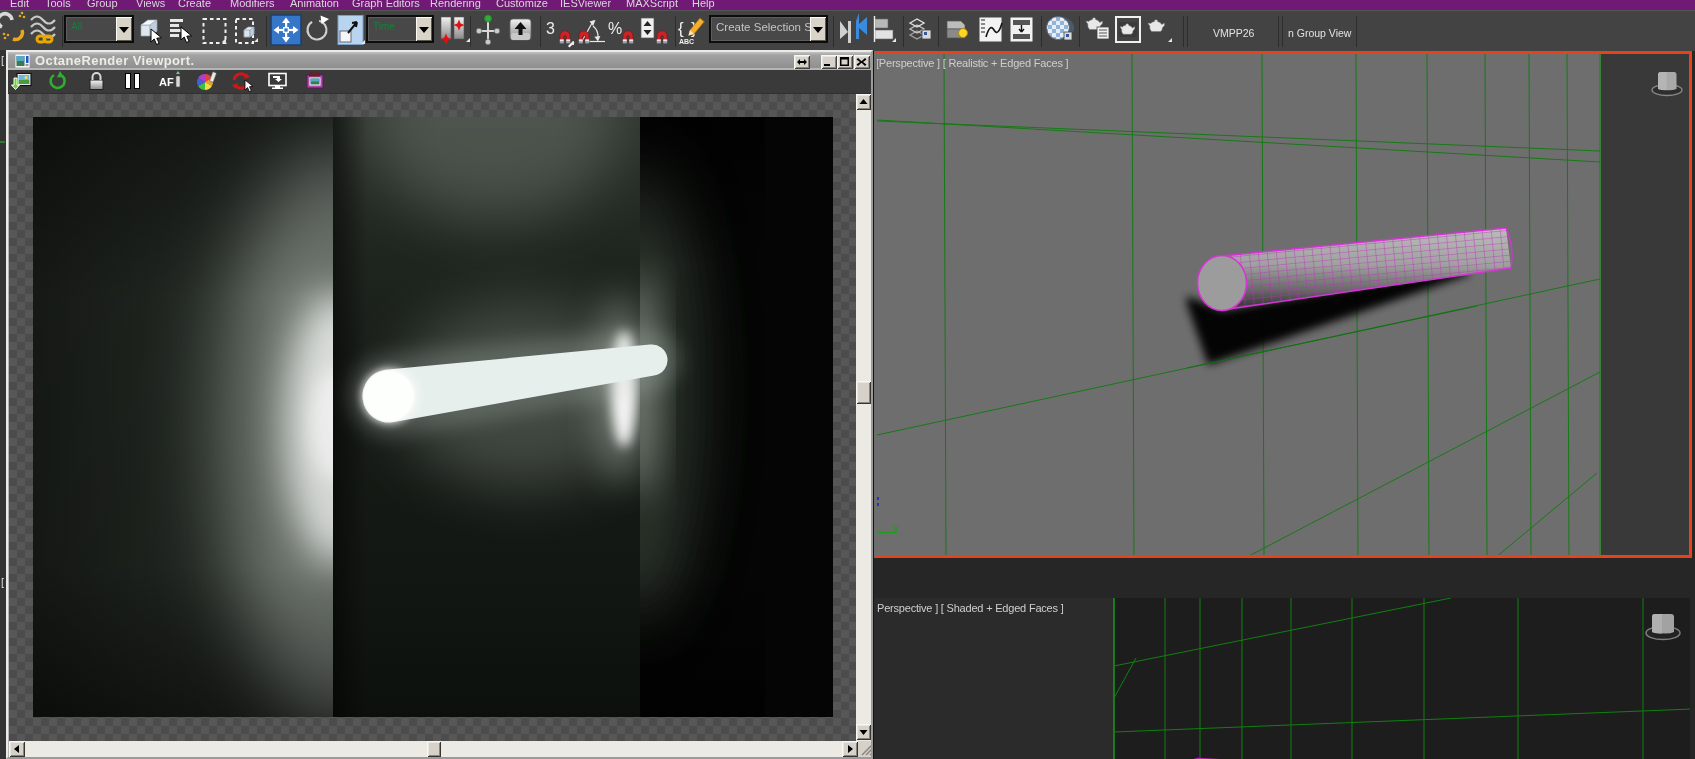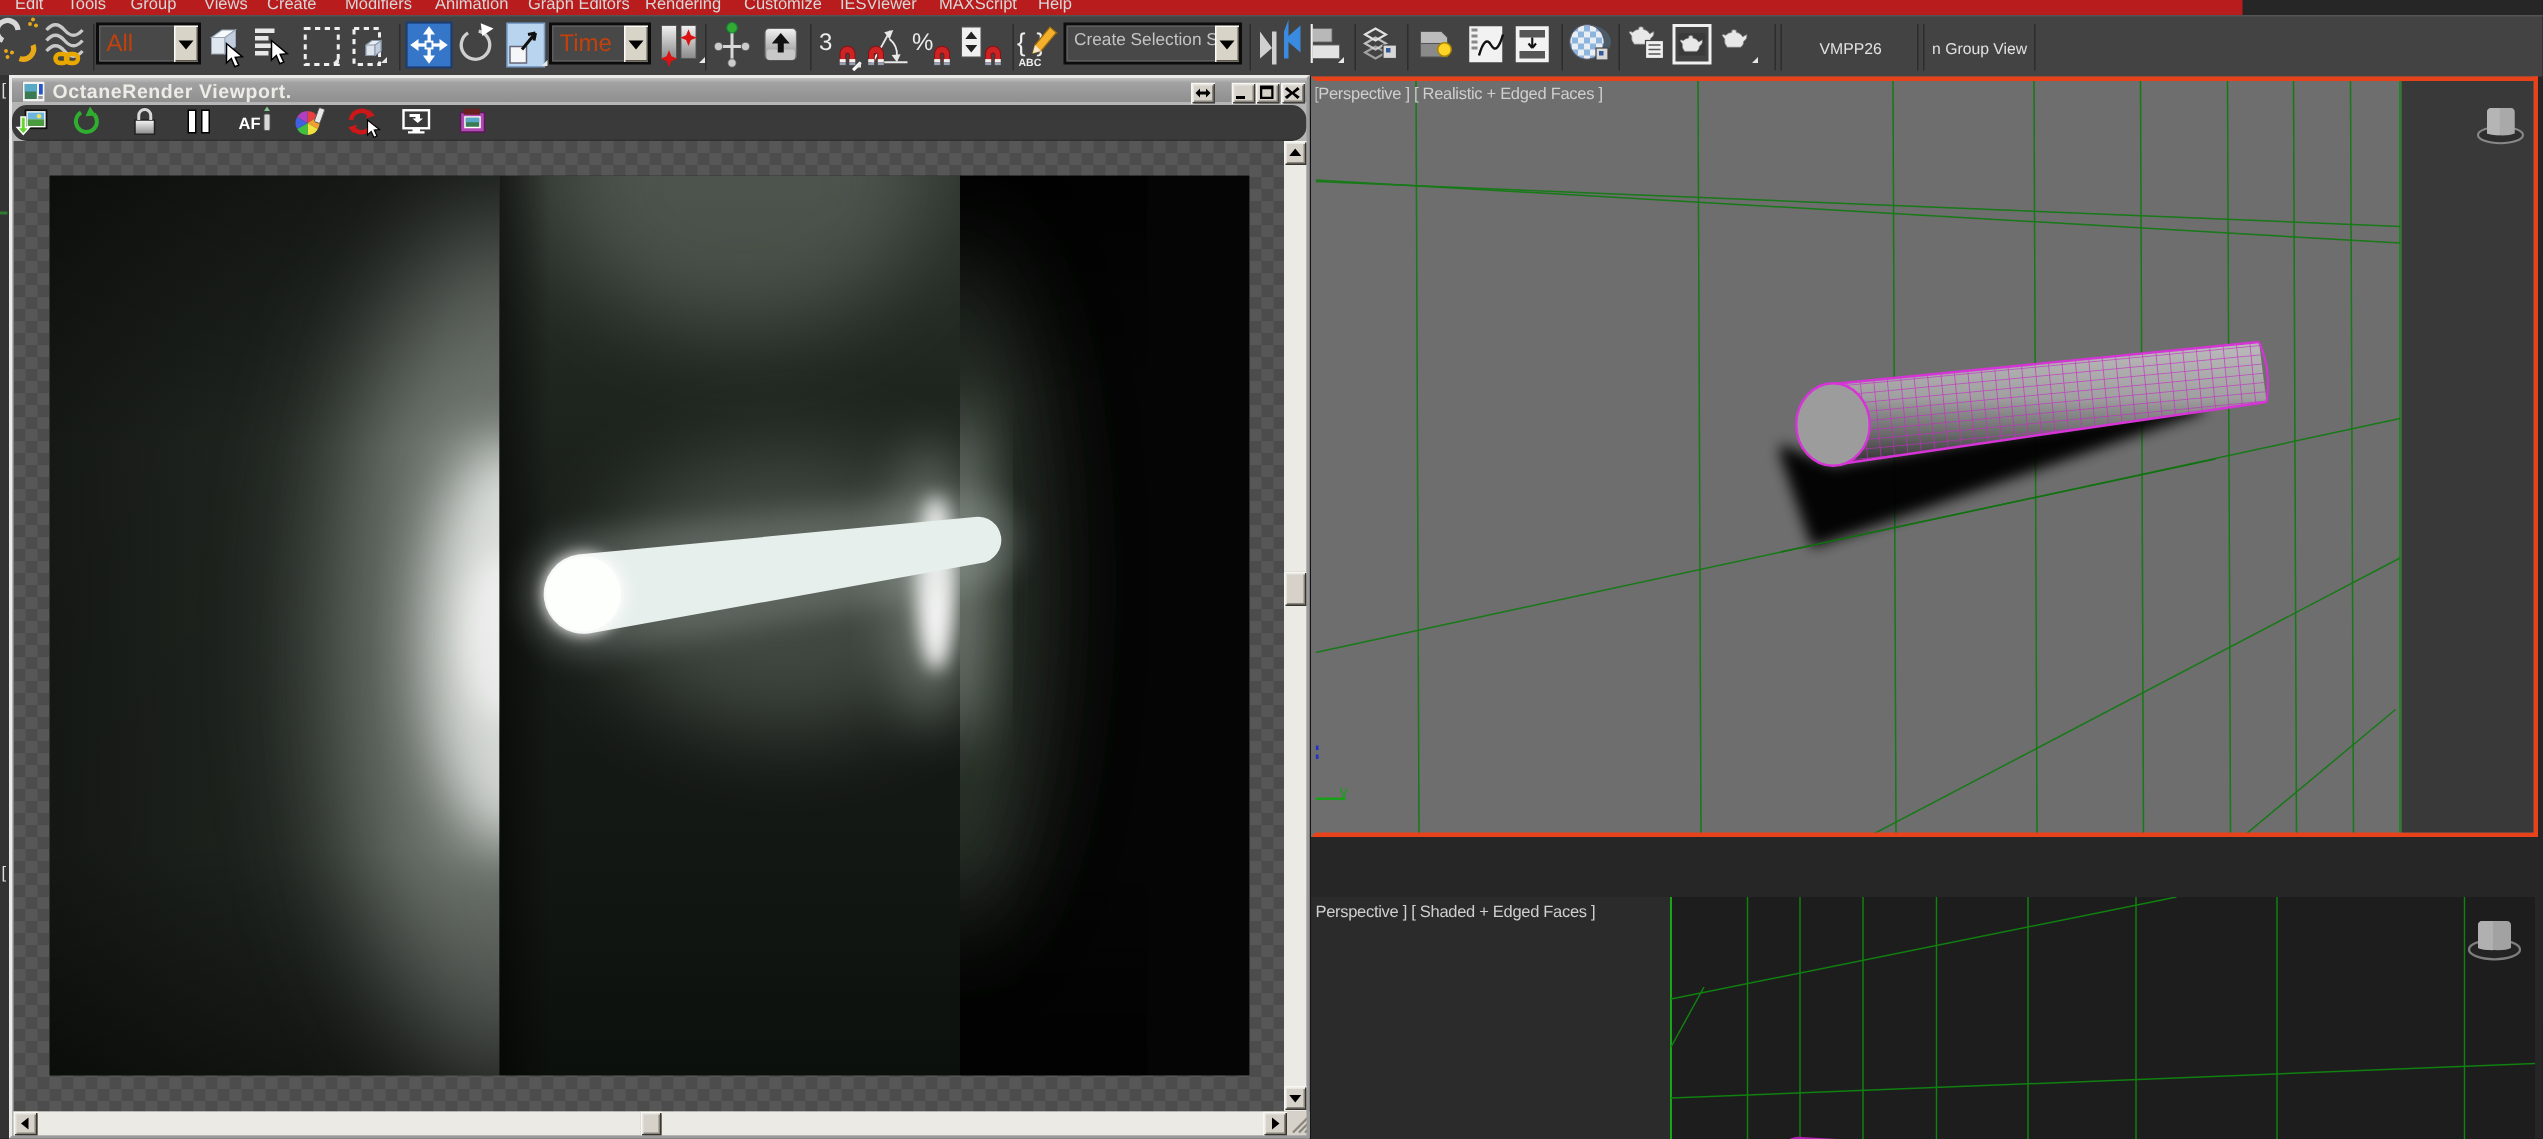--- a/index.html
+++ b/index.html
@@ -1,36 +1,36 @@
 <!DOCTYPE html>
 <html><head>
 <meta charset="utf-8">
 <style>
 html,body{margin:0;padding:0;background:#1e1e1e;width:1695px;height:759px;overflow:hidden;}
 *{box-sizing:border-box;font-family:"Liberation Sans",sans-serif;}
 #stage{position:absolute;top:0;left:0;width:1695px;height:759px;background:#262626;}
 .abs{position:absolute;}
 
-#menubar{position:absolute;left:0;top:0;width:1495px;height:10px;background:#b91c1c;overflow:hidden;}
+#menubar{position:absolute;left:0;top:0;width:1695px;height:10px;background:#701a75;overflow:hidden;}
 #menubar span{position:absolute;top:-3px;font-size:11px;color:#d8d8d8;white-space:pre;}
 
 #toolbar{position:absolute;left:0;top:10px;width:1695px;height:42px;background:#434343;border-top:1px solid #545454;border-bottom:1px solid #282828;overflow:hidden;}
 .sep{position:absolute;top:5px;width:1px;height:31px;background:#2d2d2d;}
 .combo{position:absolute;top:4px;height:28px;background:#0c0c0c;padding:2px;}
 .combo .fld{position:absolute;left:2px;top:2px;bottom:2px;right:2px;background:#484848;border:1px solid #5d5d5d;}
-.combo .txt{position:absolute;left:7px;top:6px;font-size:16px;color:#c2410c;}
+.combo .txt{position:absolute;left:7px;top:6px;font-size:10px;color:#15803d;}
 .combo .btn{position:absolute;right:2px;top:2px;bottom:2px;width:16px;background:#d8d4c8;box-shadow:inset 1px 1px 0 #fcfbf8,inset -1px -1px 0 #5c584e;}
 .combo .btn:after{content:"";position:absolute;left:3px;top:10px;border:5px solid transparent;border-top:6px solid #000;}
 
 #owin{position:absolute;left:6px;top:50px;width:867px;height:709px;background:#b5b5b5;}
 #owin .frame{position:absolute;left:0;top:0;right:0;bottom:0;border:2px solid #ebebe9;border-right-color:#9b9b9b;border-bottom-color:#9b9b9b;pointer-events:none;}
 #otitle{position:absolute;left:2px;top:2px;width:863px;height:16px;background:linear-gradient(180deg,#c2c2c2 0%,#a2a2a2 20%,#8f8f8f 100%);}
 #otitle .ttl{position:absolute;left:27px;top:1px;font-size:13px;font-weight:bold;color:#edece6;letter-spacing:0.4px;}
 .tbtn{position:absolute;top:3px;width:16px;height:14px;background:#d6d2ca;box-shadow:inset 1px 1px 0 #f8f7f4,inset -1px -1px 0 #404040,inset 2px 2px 0 #e8e6e0,inset -2px -2px 0 #8a857c;}
-#otools{position:absolute;left:2px;top:20px;width:863px;height:24px;background:#3a3a3a;border-bottom:1px solid #303030;border-radius:10px;}
+#otools{position:absolute;left:2px;top:20px;width:863px;height:24px;background:#3a3a3a;border-bottom:1px solid #303030;}
 #oclient{position:absolute;left:3px;top:44px;width:847px;height:647px;background:repeating-conic-gradient(#575757 0 25%,#4c4c4c 0 50%);background-size:16px 16px;overflow:hidden;}
 #ostatus{position:absolute;left:8px;top:48px;font-size:11.5px;color:#fff;white-space:pre;}
 #orender{position:absolute;left:27px;top:67px;width:800px;height:600px;}
 
 .sbb{position:absolute;background:#d6d2ca;box-shadow:inset 1px 1px 0 #f8f7f4,inset -1px -1px 0 #38342e,inset 2px 2px 0 #e8e6e0,inset -2px -2px 0 #8a857c;}
 .sbt{position:absolute;background:#eceae4;}
 
 #vptop{position:absolute;left:874px;top:51px;width:818px;height:507px;background:#6e6e6e;border:3px solid #e8421a;border-left:3px solid #6e6e6e;overflow:hidden;}
 #vpbot{position:absolute;left:874px;top:598px;width:816px;height:193px;background:#1d1d1d;overflow:hidden;}
 .vplabel{position:absolute;left:2px;top:3px;font-size:11px;color:#cfcfcf;white-space:pre;letter-spacing:-0.2px;}

